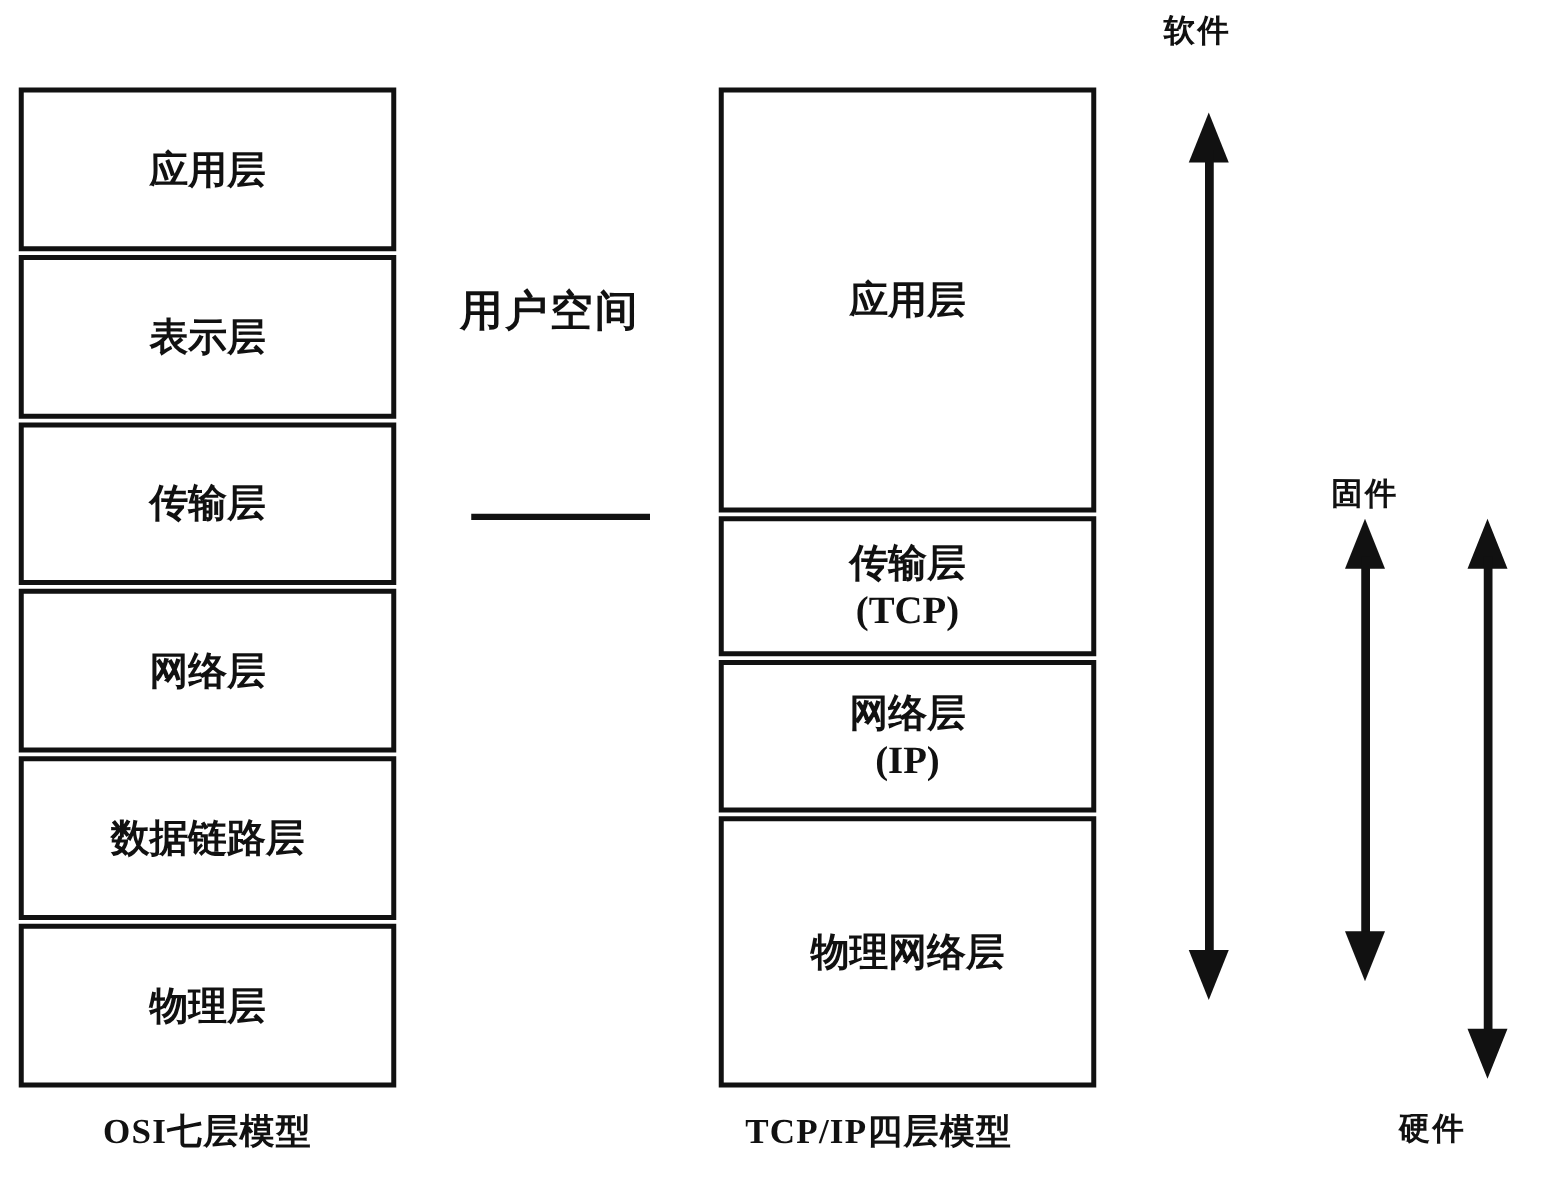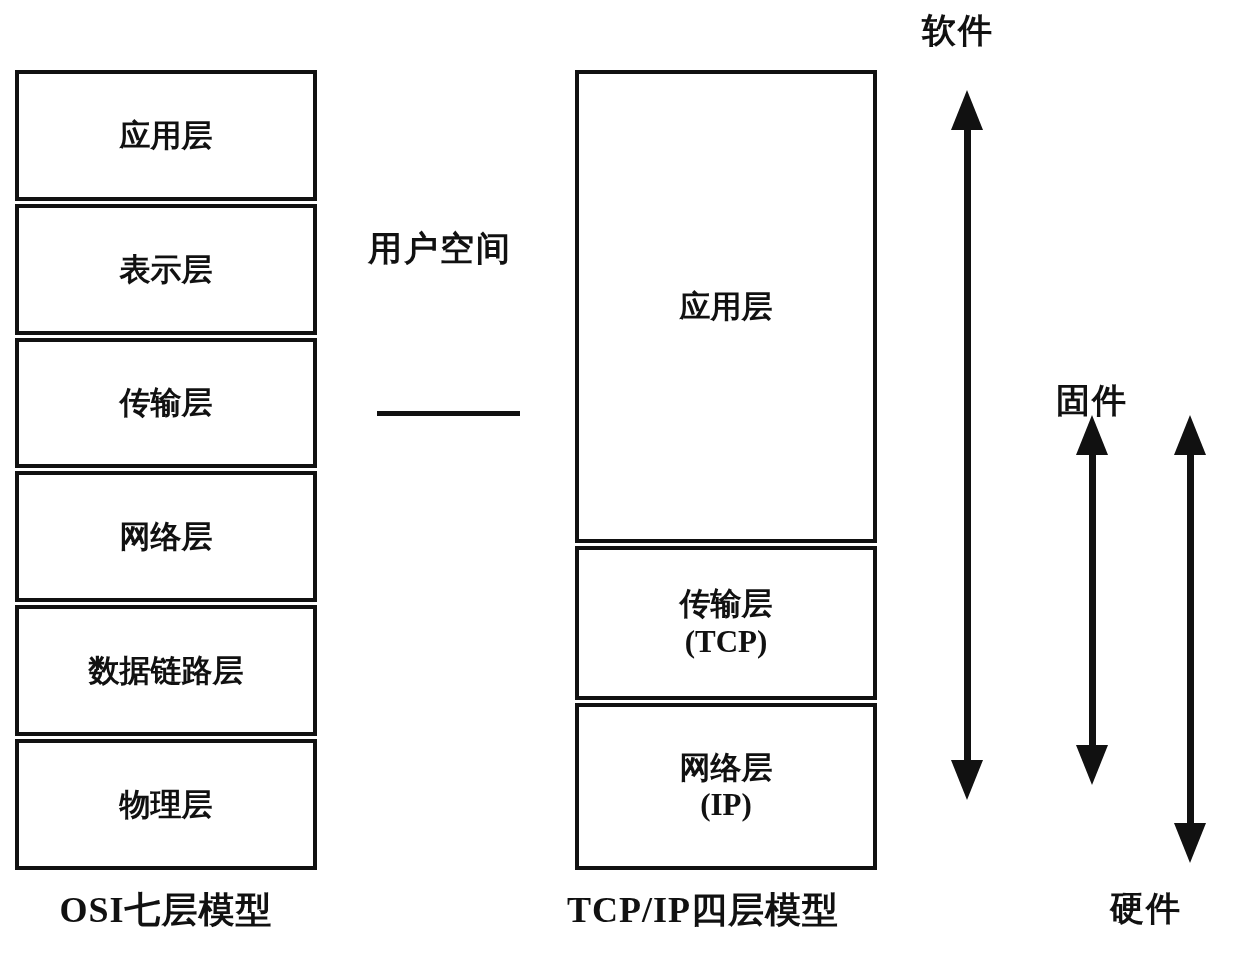--- a/index.html
+++ b/index.html
@@ -55,21 +55,21 @@
   .tcpip-stack .layer.h110{ flex:110 1 0; }
   .tcpip-stack .layer.h120{ flex:120 1 0; }
   .tcpip-stack .layer.h220{ flex:220 1 0; }
 
   
   .caption{
     position:absolute;
     top:886px;
     width:302px;
     text-align:center;
-    font-size:36px;
+    font-size:28px;
     font-weight:700;
     letter-spacing:1px;
   }
   .osi-caption{ left:15px; }
   .tcpip-caption{ left:552px;text-align:center; }
 
   
   .mid-label{
     position:absolute;
     width:220px;
@@ -85,21 +85,21 @@
     left:377px; top:411px;
     width:143px; height:5px;
     background:var(--ink);
   }
 
   
   .side-label{
     position:absolute;
     width:120px;
     text-align:center;
-    font-size:34px;
+    font-size:25px;
     font-weight:700;
     letter-spacing:2px;
   }
   .software-label{ left:898px; top:8px; }
   .firmware-label{ left:1032px; top:378px; }
   .hardware-label{ left:1086px; top:886px; }
 
   .varrow{
     position:absolute;
     width:34px;
@@ -164,20 +164,23 @@
       <span>应用层</span>
     </div>
     <div class="layer h110">
       <span>传输层</span>
       <span>(TCP)</span>
     </div>
     <div class="layer h120">
       <span>网络层</span>
       <span>(IP)</span>
     </div>
+    <div class="layer h220">
+      <span>物理网络层</span>
+    </div>
   </div>
   <div class="caption tcpip-caption">TCP/IP四层模型</div>
 
   <div class="side-label software-label">软件</div>
   <div class="varrow arrow-software">
     <span class="head up"></span>
     <span class="shaft"></span>
     <span class="head down"></span>
   </div>
 

